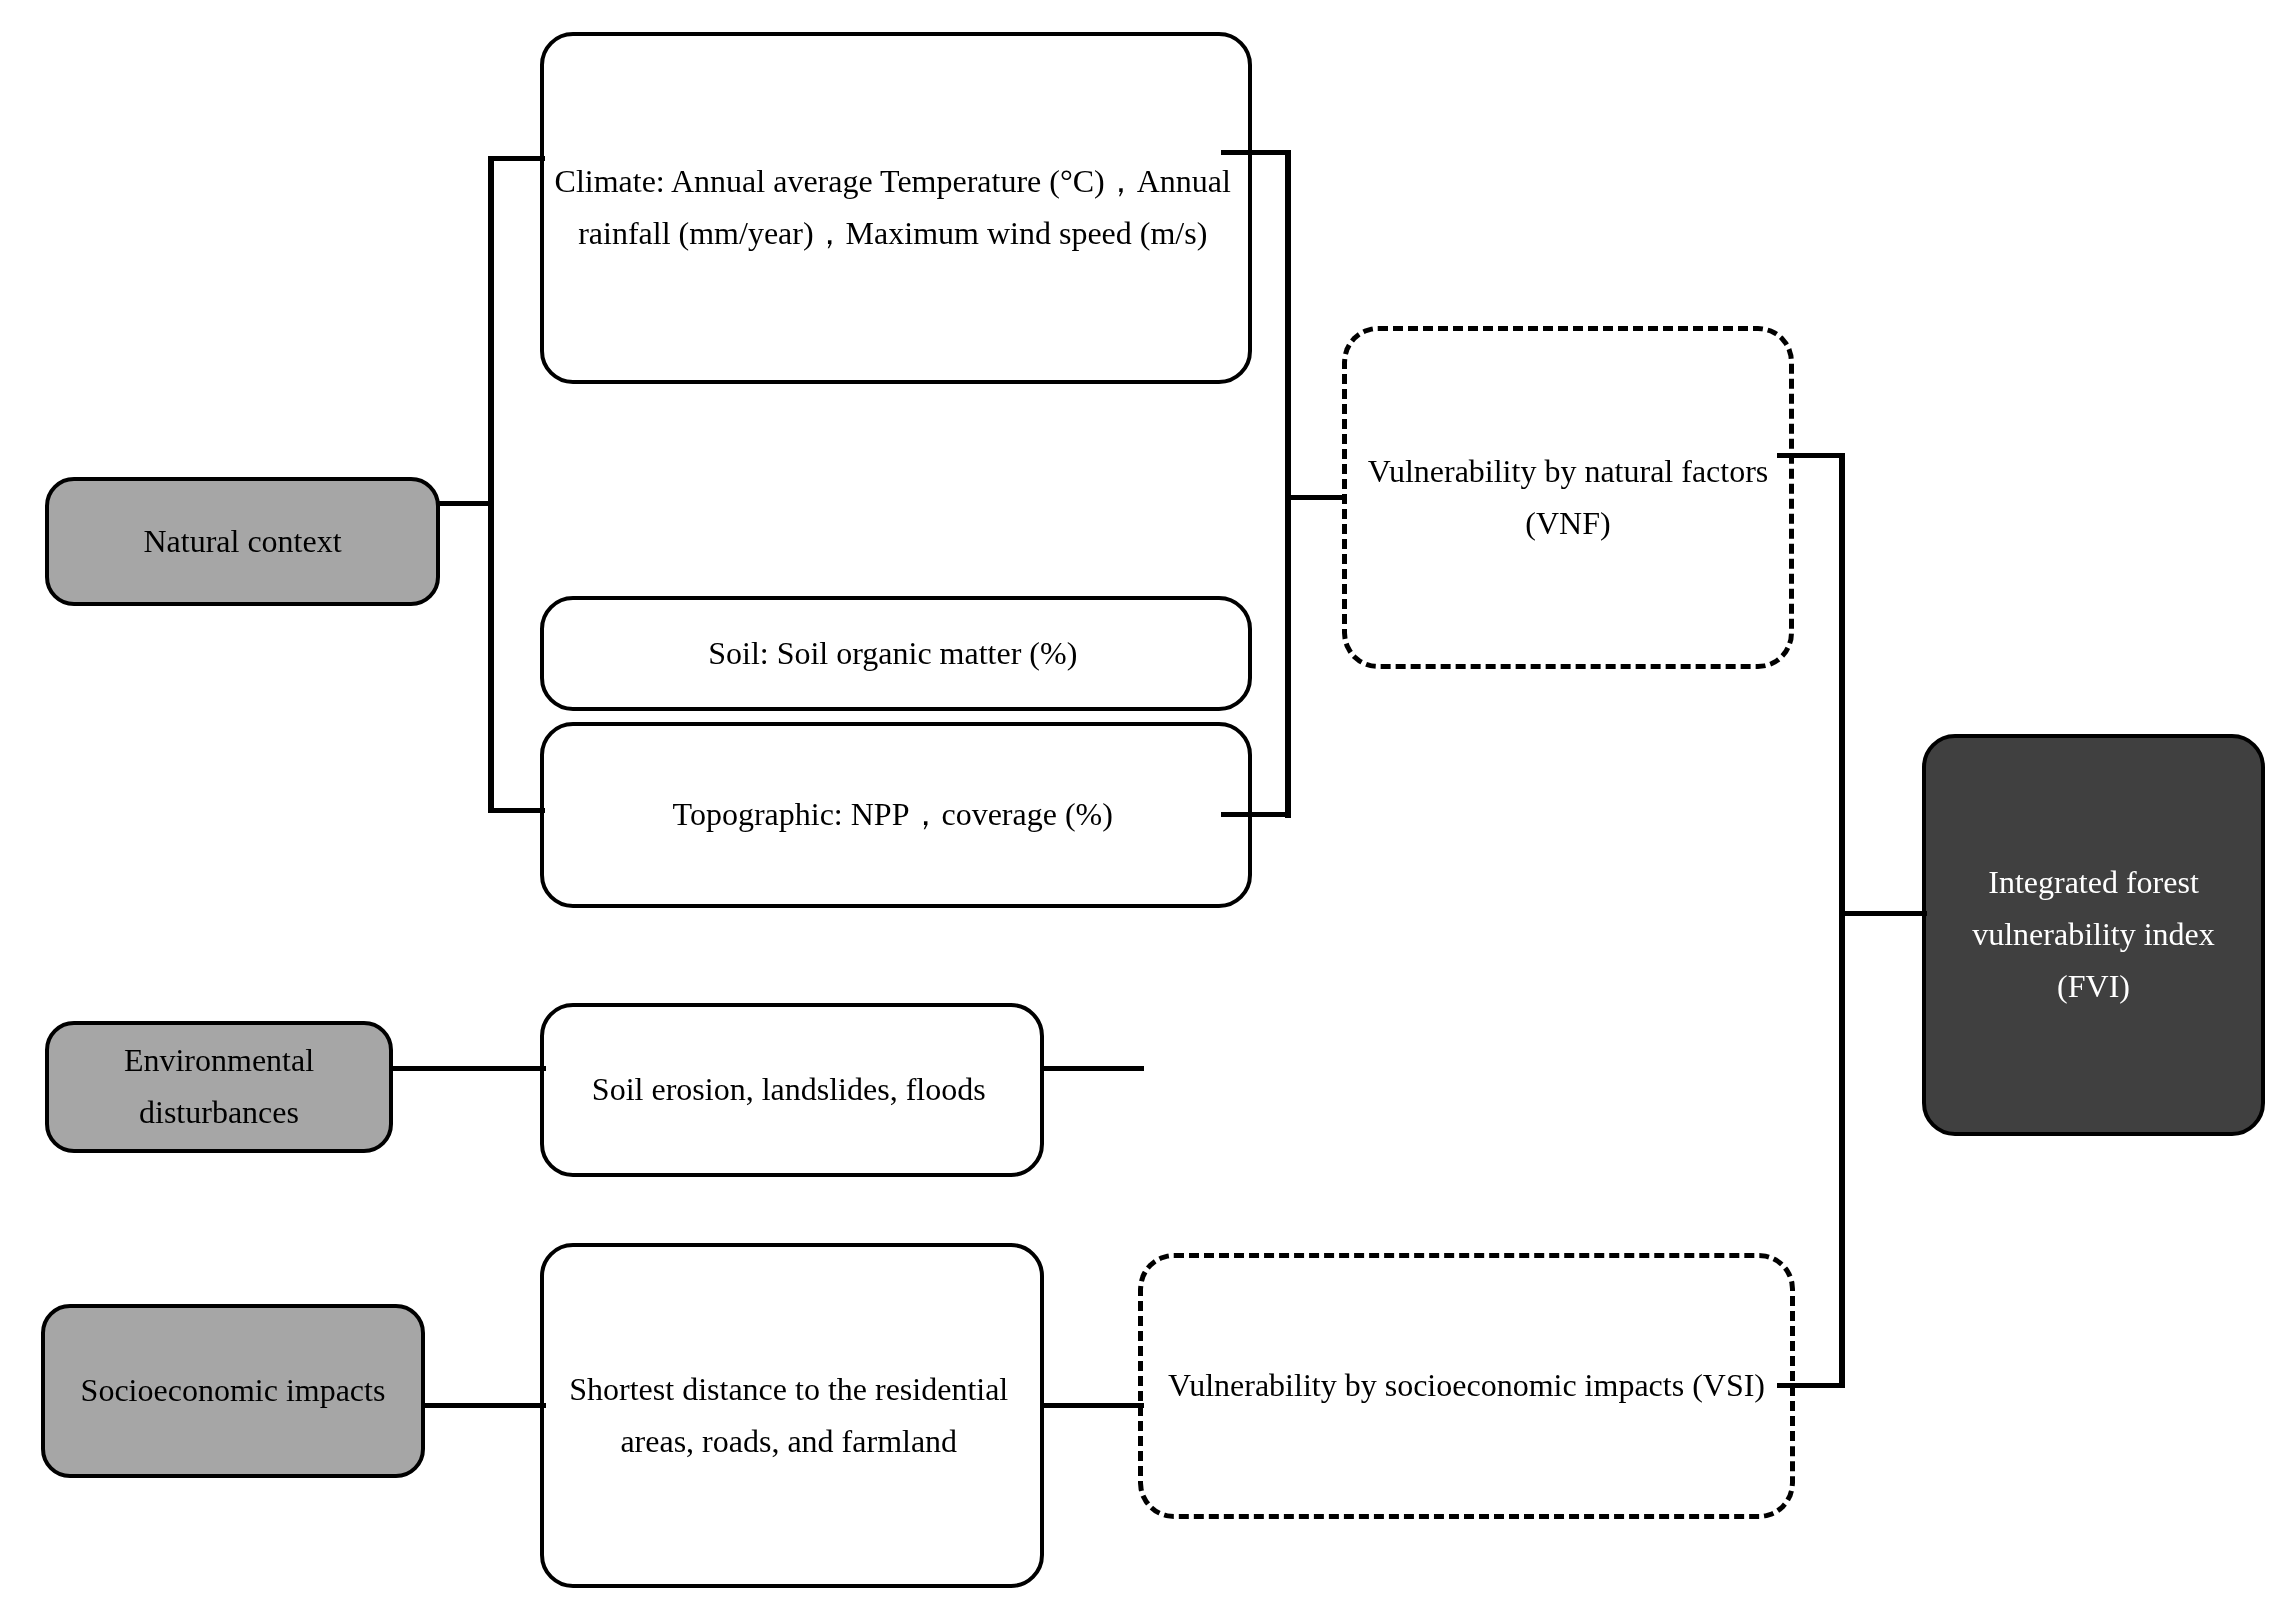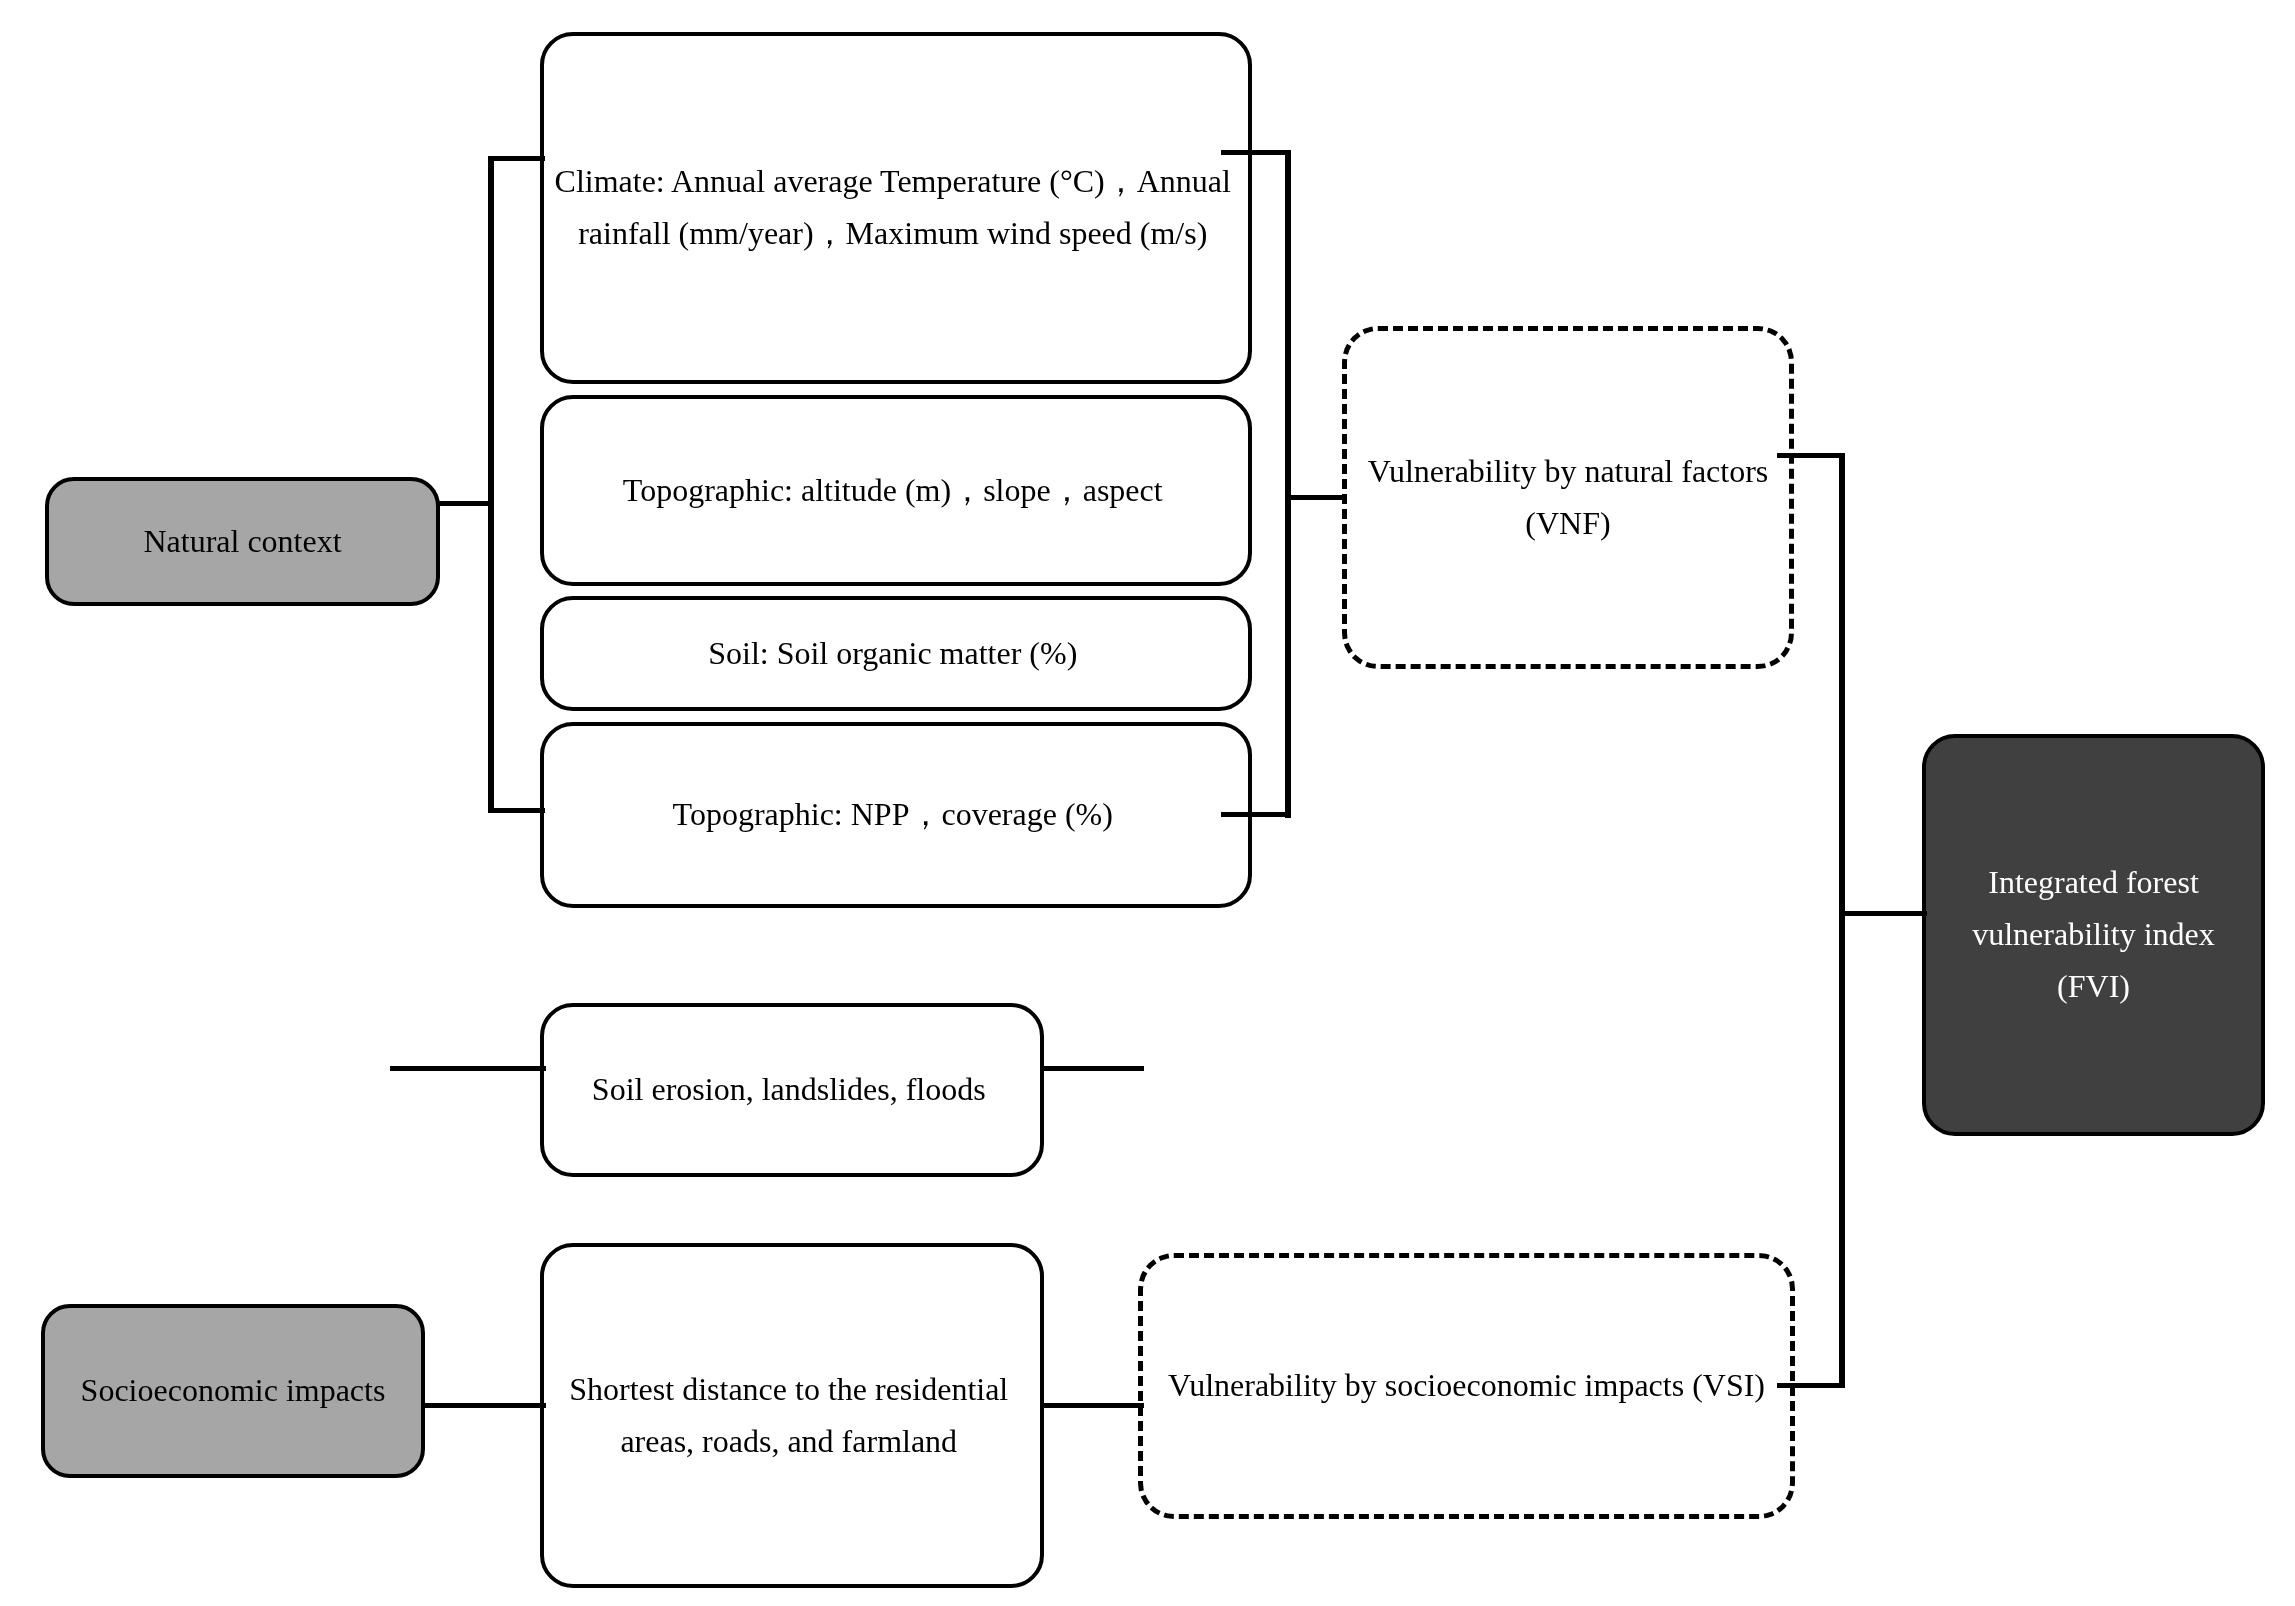--- a/index.html
+++ b/index.html
@@ -68,32 +68,32 @@
 </style>
 </head>
 <body>
 
 <div id="canvas">
 
   <div class="node gray-box" style="left:45px; top:439px; width:395px; height:129px;">
     <span class="txt">Natural context</span>
   </div>
 
+  <div class="node gray-box" style="left:45px; top:983px; width:348px; height:132px;">
+    <span class="txt">Environmental disturbances</span>
+  </div>
 
   <div class="node gray-box" style="left:41px; top:1266px; width:384px; height:174px;">
     <span class="txt">Socioeconomic impacts</span>
   </div>
 
   <div class="node solid-box" style="left:540px; top:32px; width:712px; height:352px;">
     <span class="txt">Climate: Annual average Temperature (°C)，Annual rainfall (mm/year)，Maximum wind speed (m/s)</span>
   </div>
 
-  <div class="node solid-box" style="left:540px; top:395px; width:712px; height:191px;">
-    <span class="txt">Topographic: altitude (m)，slope，aspect</span>
-  </div>
 
   <div class="node solid-box" style="left:540px; top:596px; width:712px; height:115px;">
     <span class="txt">Soil: Soil organic matter (%)</span>
   </div>
 
   <div class="node solid-box" style="left:540px; top:722px; width:712px; height:186px;">
     <span class="txt">Topographic: NPP，coverage (%)</span>
   </div>
 
   <div class="node solid-box" style="left:540px; top:1003px; width:504px; height:174px;">

